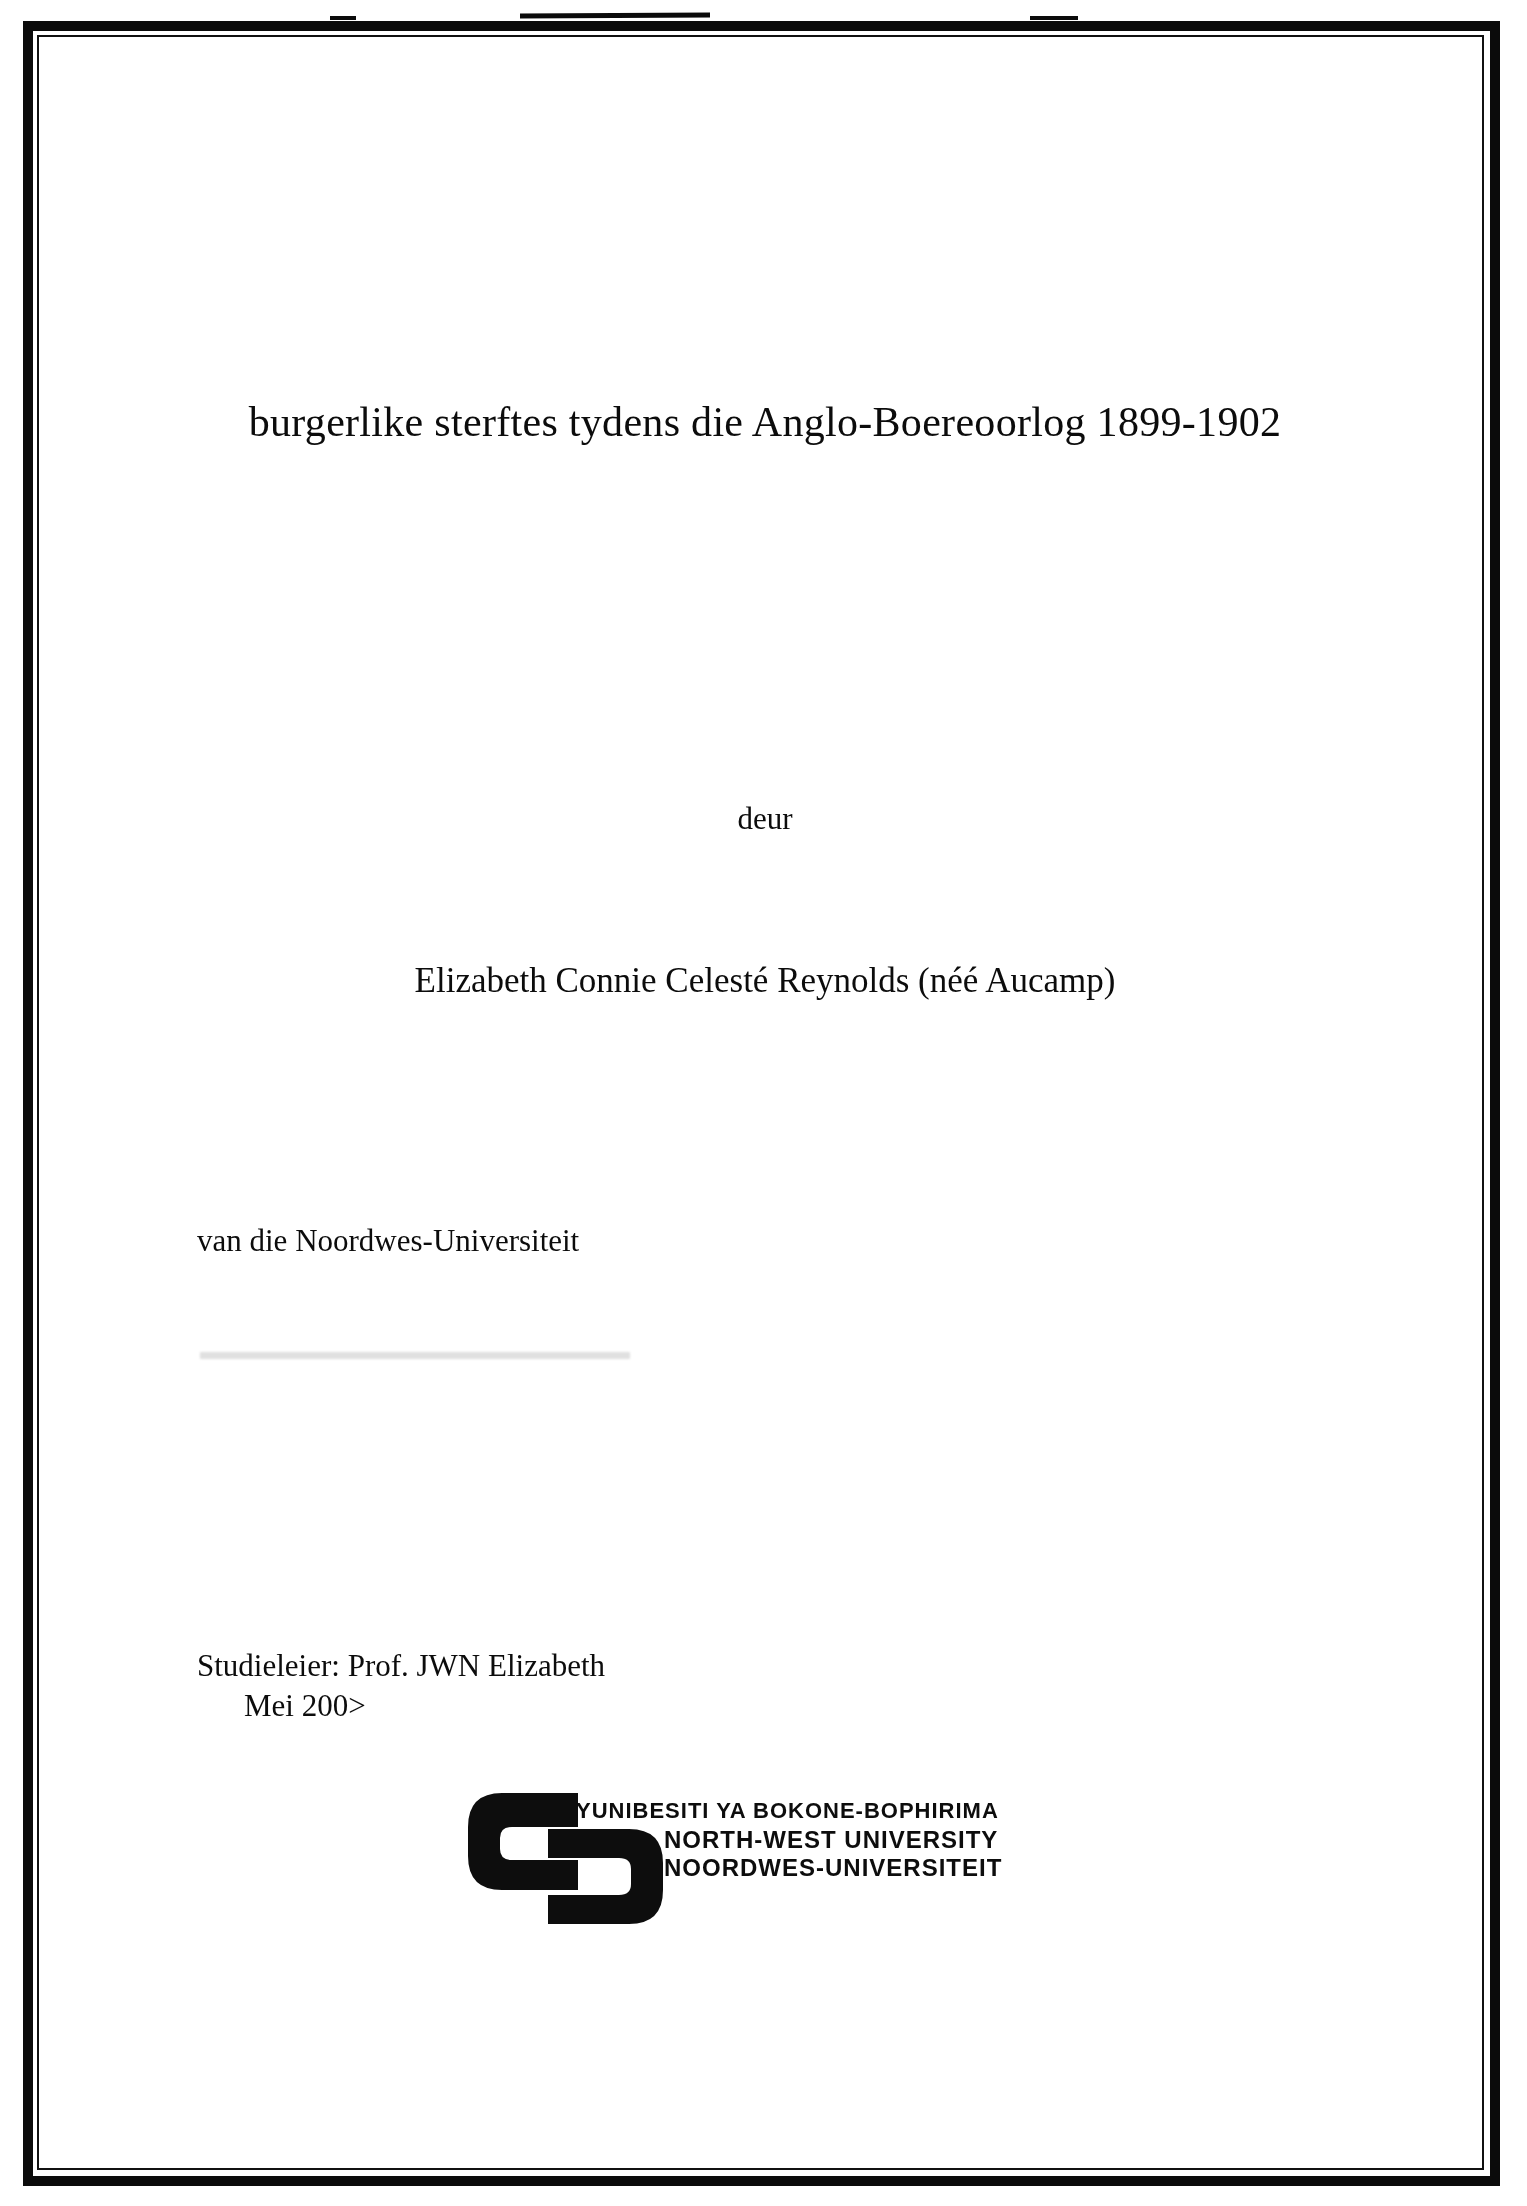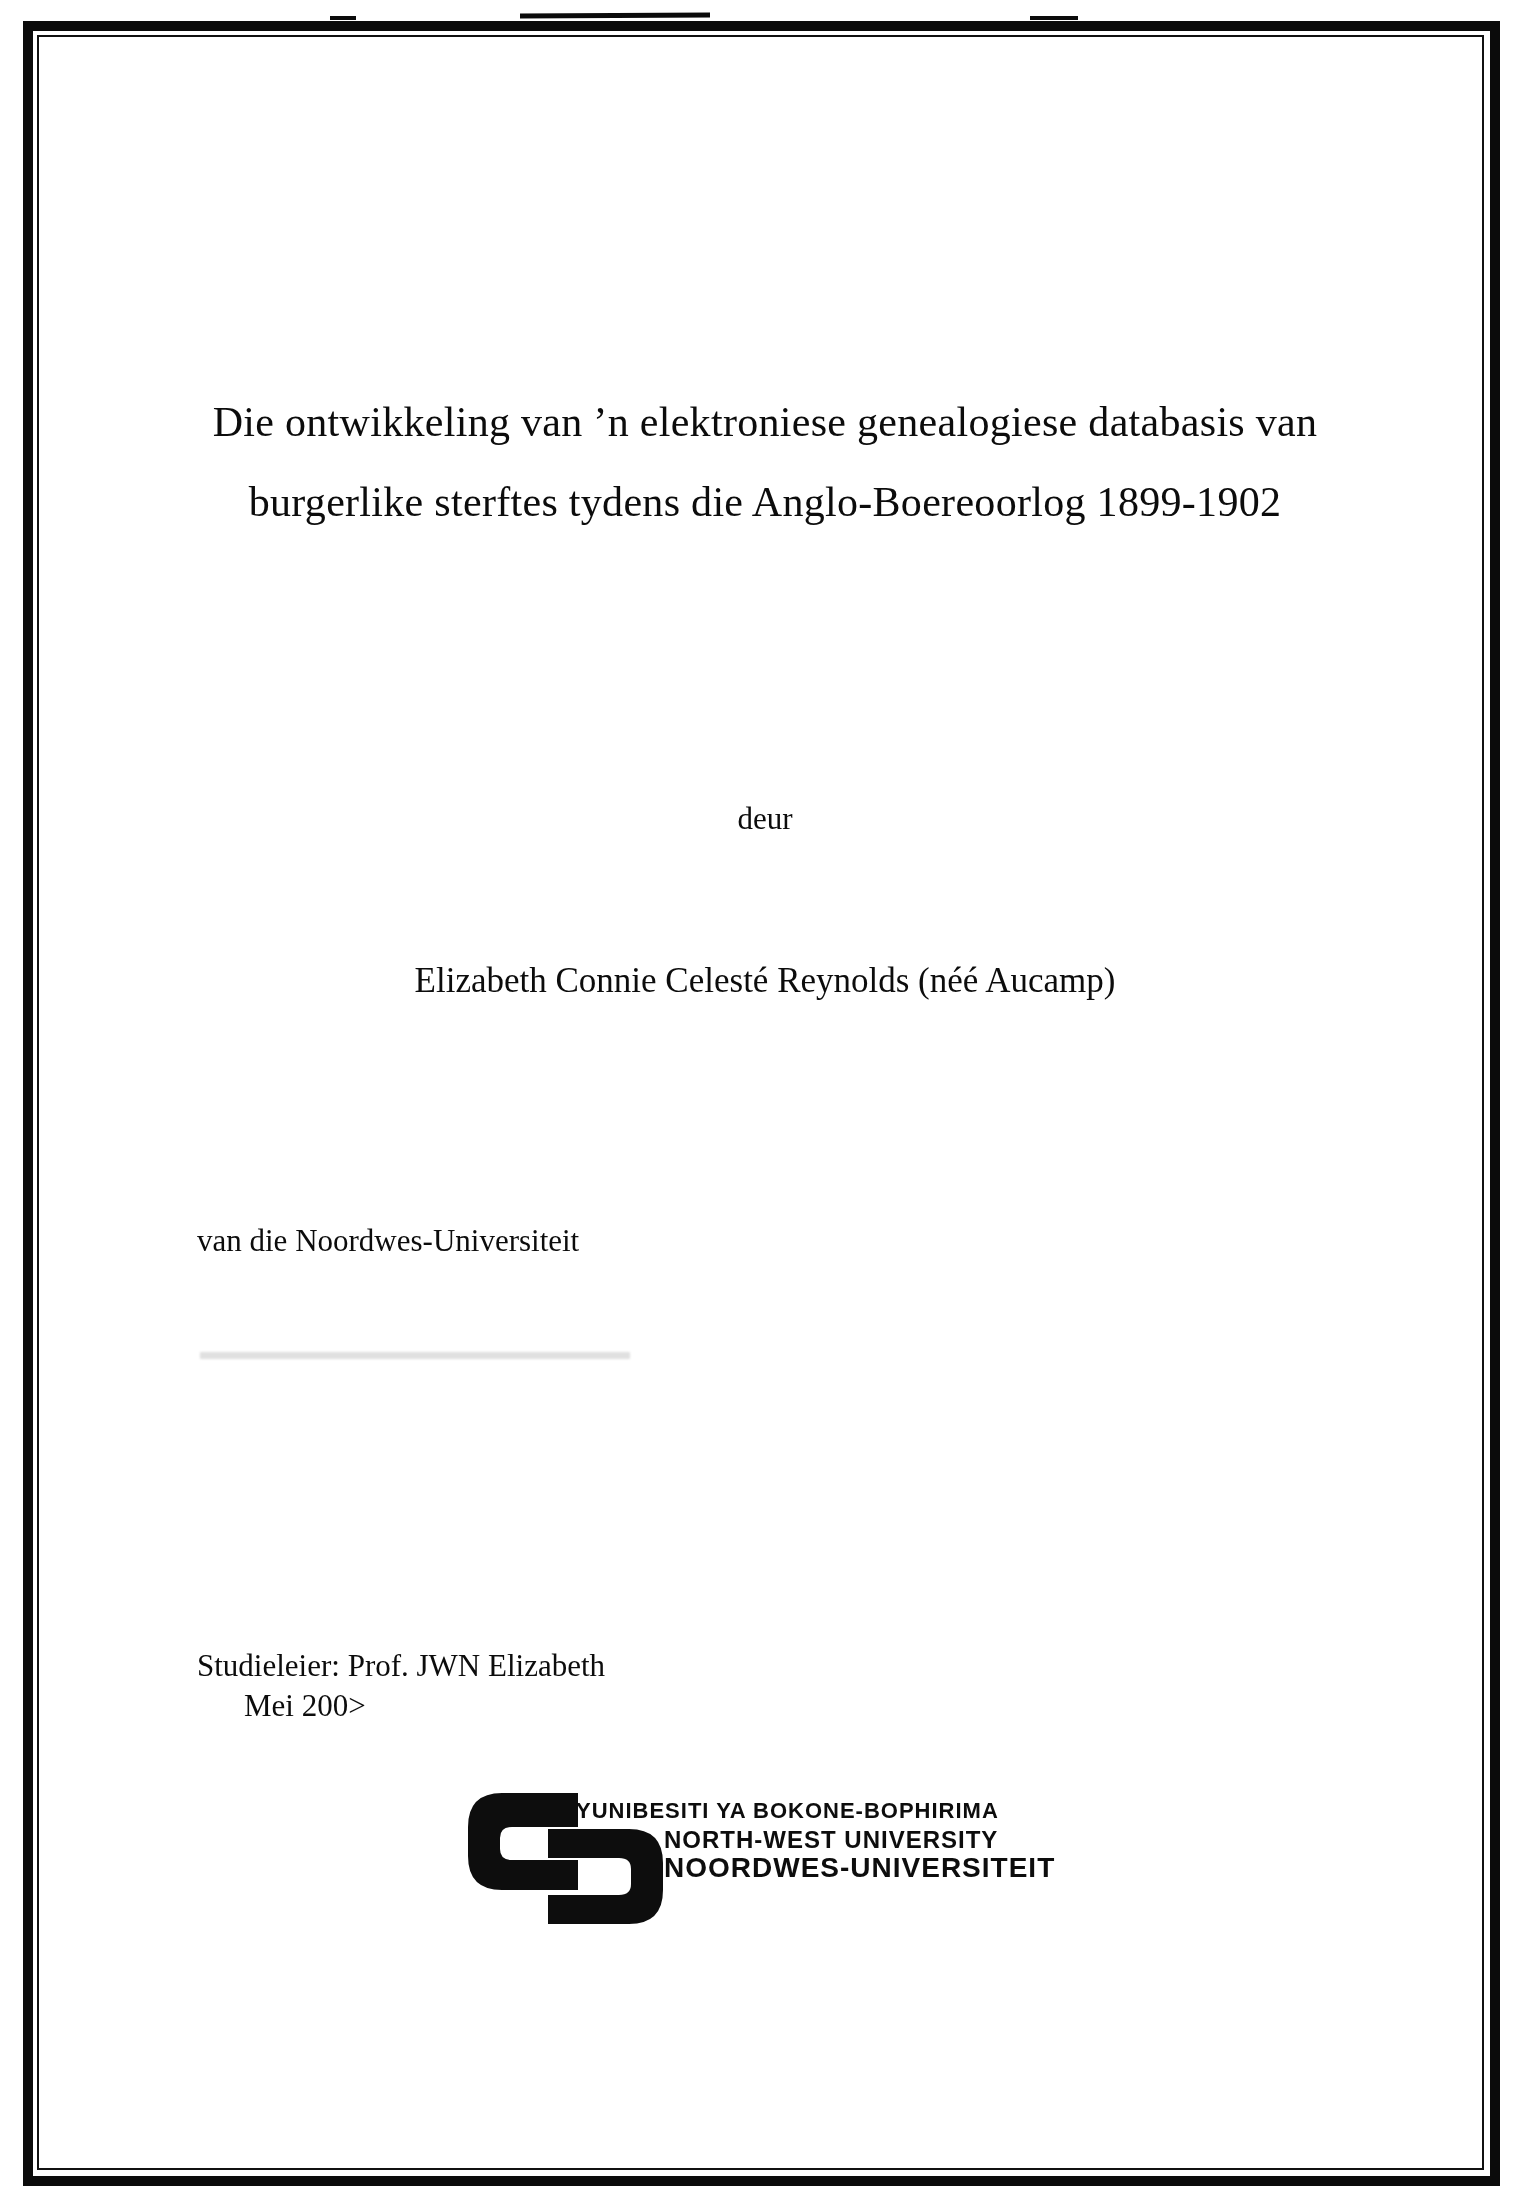--- a/index.html
+++ b/index.html
@@ -68,36 +68,35 @@
 
   .logo { position:absolute; left:468px; top:1793px; width:640px; height:140px; }
   .logo svg { position:absolute; left:0; top:0; }
   .logo-line {
     position:absolute;
     font-family:"Liberation Sans", "DejaVu Sans", sans-serif;
     font-weight:bold; color:#0d0d0d; letter-spacing:1px; white-space:nowrap;
   }
   .lt1 { left:108px; top:5px;  font-size:22px; line-height:26px;text-align:center; }
   .lt2 { left:196px; top:33px; font-size:24px; line-height:27px; }
-  .lt3 { left:196px; top:61px; font-size:28px; line-height:27px; }
+  .lt3 { left:196px; top:61px; font-size:24px; line-height:27px; }
 </style>
 </head>
 <body>
 
 <div class="page">
 
   <div class="frame-outer"></div>
   <div class="frame-inner"></div>
 
   <div class="artifact a1"></div>
   <div class="artifact a2"></div>
   <div class="artifact a3"></div>
 
   <h1 class="title">
-    <span class="tl">Die ontwikkeling van ’n elektroniese genealogiese databasis van</span>
     <span class="tl">burgerlike sterftes tydens die Anglo-Boereoorlog 1899-1902</span>
   </h1>
 
   <div class="byline">deur</div>
 
   <div class="author">Elizabeth Connie Celesté Reynolds (néé Aucamp)</div>
 
   <div class="statement">
     <p>van die Noordwes-Universiteit</p>
   </div>

